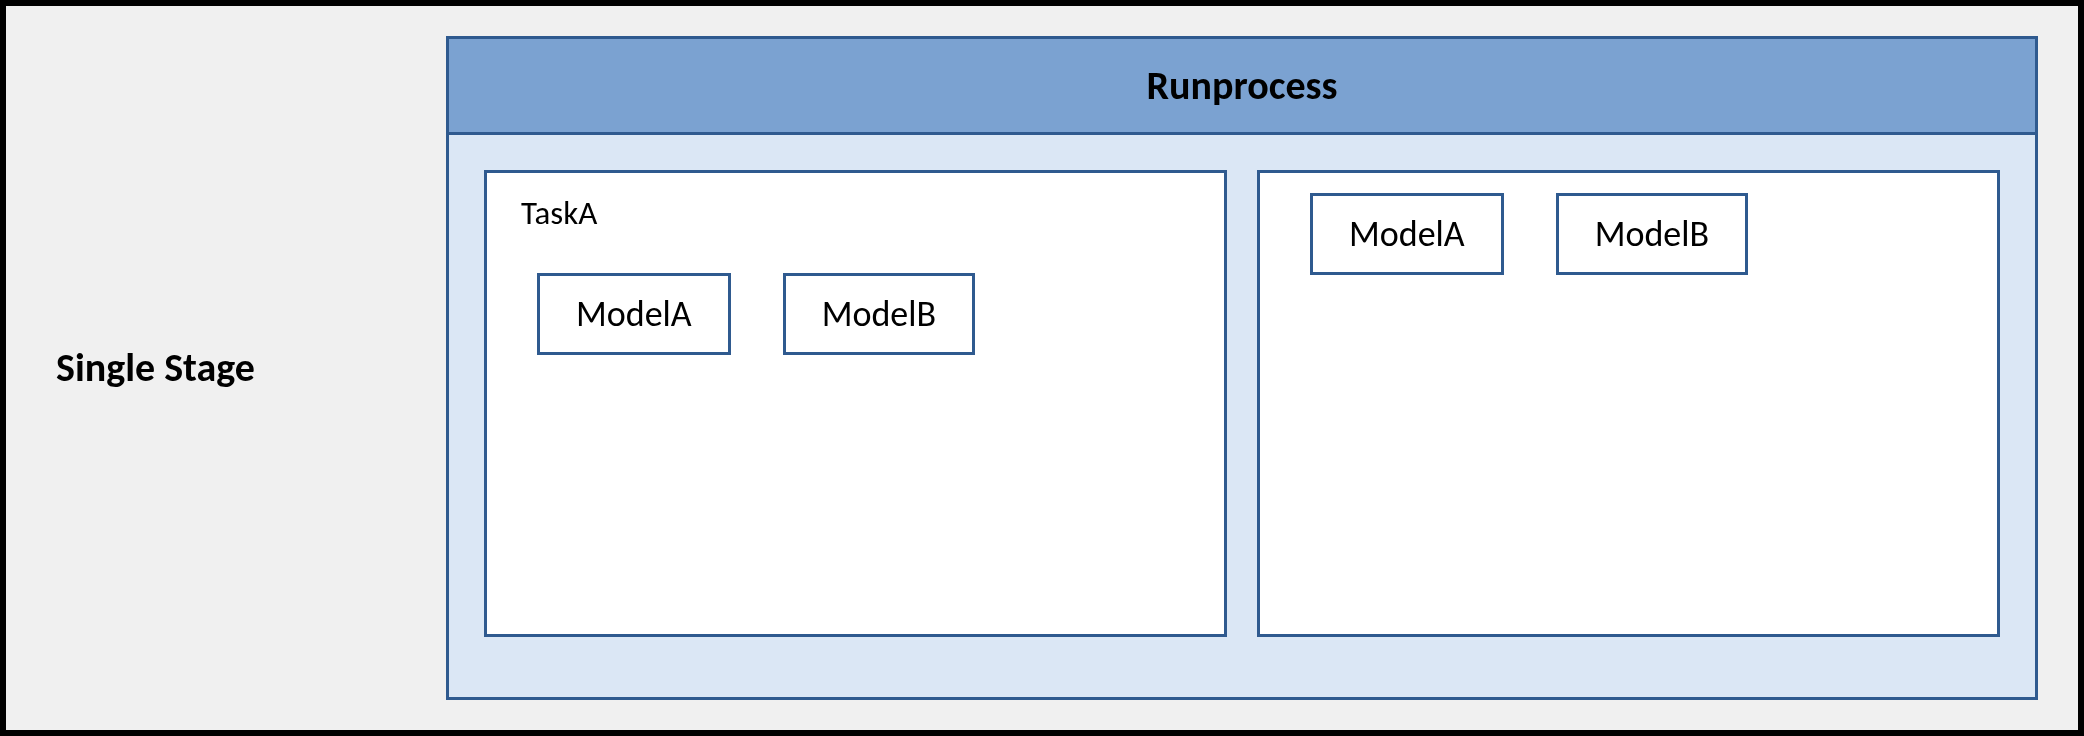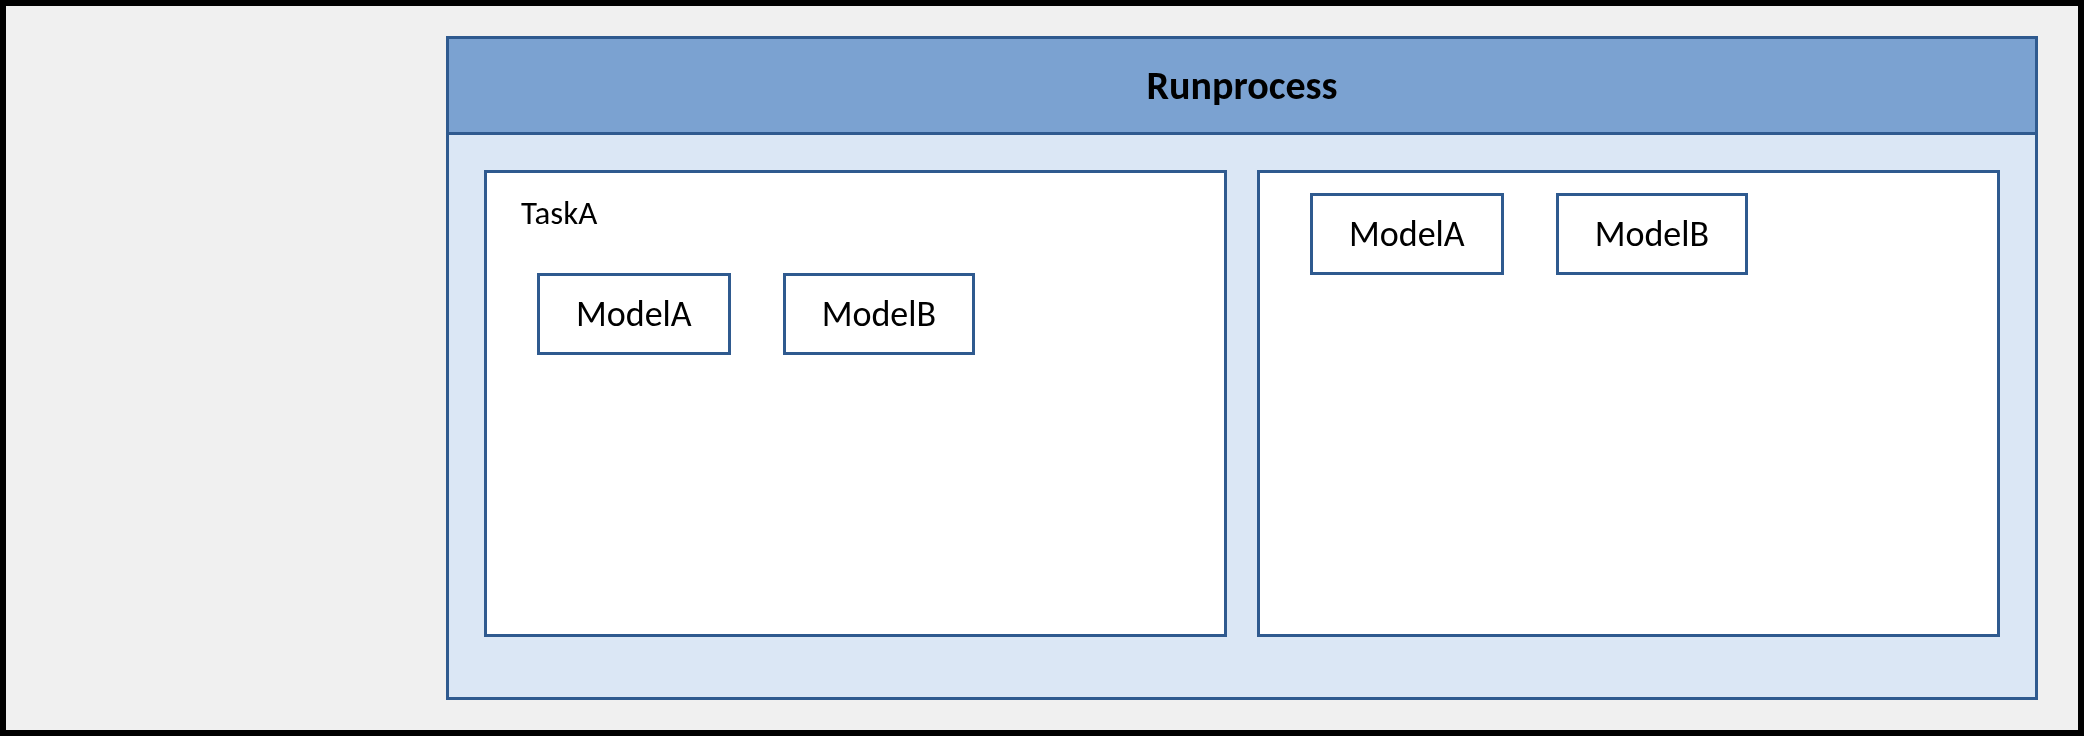--- a/index.html
+++ b/index.html
@@ -82,20 +82,21 @@
       font-size: 36px;
       color: #000;
       white-space: nowrap;
     }
   </style>
 </head>
 <body>
 
 <div class="outer-frame">
   <div class="left-label">
+    <div class="bold">Single Stage</div>
   </div>
 
   <div class="runprocess-container">
     <div class="runprocess-header">Runprocess</div>
     <div class="runprocess-body">
 
       <div class="task-box">
         <div class="task-label">TaskA</div>
         <div class="models-row">
           <div class="model-box">ModelA</div>

